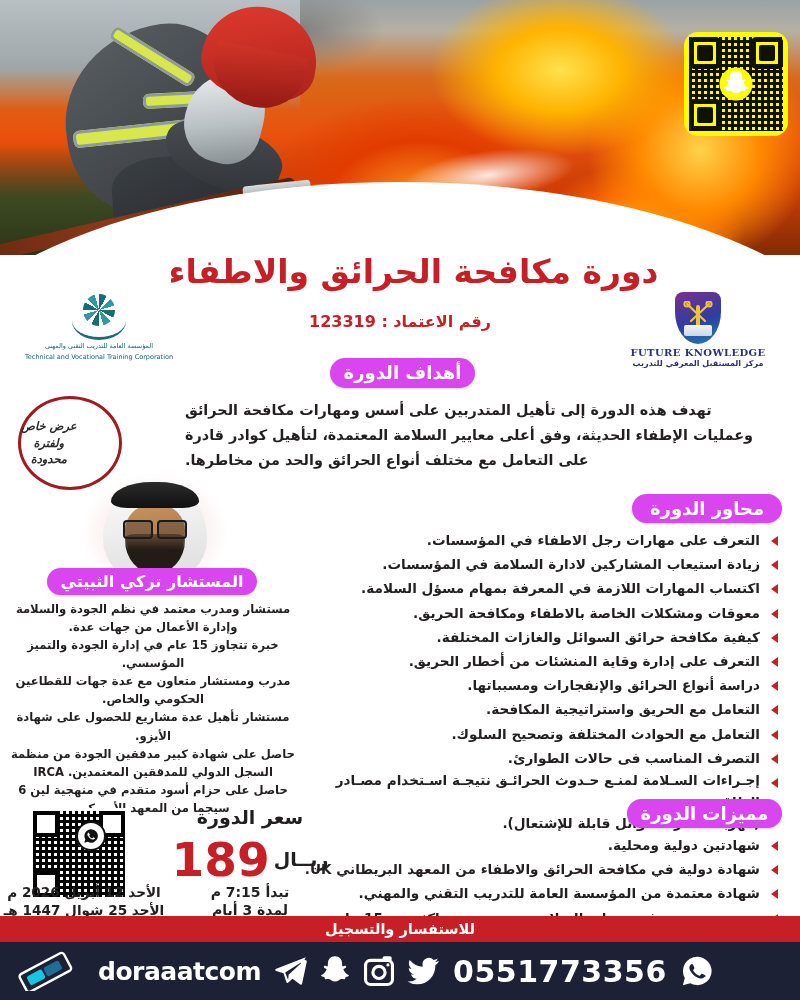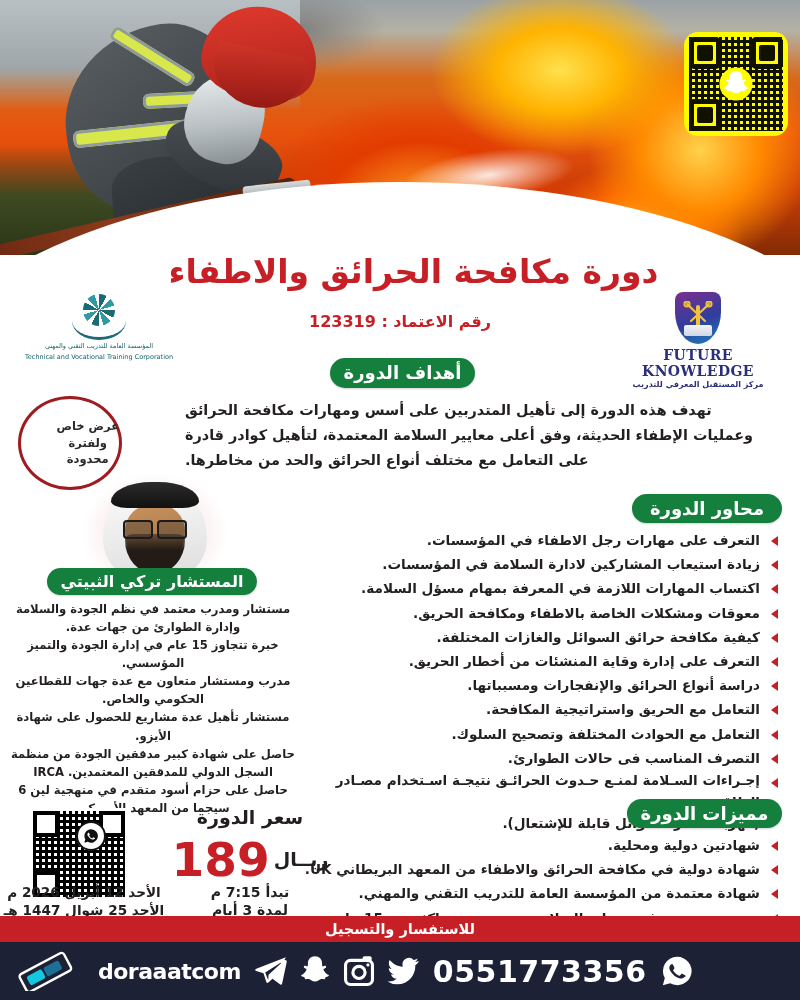--- a/index.html
+++ b/index.html
@@ -161,46 +161,46 @@
   }
   .fk-shield::before{
     content:"";position:absolute;left:50%;top:13px;transform:translateX(-50%);
     width:4px;height:26px;background:#f0c23a;border-radius:2px;
   }
   .fk-shield::after{
     content:"";position:absolute;left:9px;bottom:8px;width:28px;height:11px;
     background:linear-gradient(180deg,#f3f3f3,#cfd6e6);border-radius:2px;
   }
   .fk-keys{position:absolute;left:50%;top:9px;transform:translateX(-50%);width:30px;height:22px;}
-  .fk-name{font-size:14px;font-weight:bold;color:#2a2f7a;letter-spacing:.4px;margin-top:3px;
+  .fk-name{font-size:10px;font-weight:bold;color:#2a2f7a;letter-spacing:.4px;margin-top:3px;
            font-family:"DejaVu Serif","Liberation Serif",serif;}
   .fk-sub{font-size:8px;font-weight:bold;color:#2a2f7a;margin-top:1px;}
 
   
   .pill{
-    position:absolute;background:#15803d;color:#fff;font-weight:bold;
+    position:absolute;background:#d946ef;color:#fff;font-weight:bold;
     border-radius:999px;text-align:center;white-space:nowrap;
     box-shadow:0 1px 2px rgba(0,0,0,.18);
   }
   #pill-goals{left:330px;top:358px;width:145px;height:30px;line-height:30px;font-size:18px;}
   #pill-topics{right:18px;top:494px;width:150px;height:29px;line-height:29px;font-size:18px;}
   #pill-features{right:18px;top:799px;width:155px;height:29px;line-height:29px;font-size:18px;}
   #pill-trainer{left:47px;top:568px;width:210px;height:27px;line-height:27px;font-size:16px;}
 
   .goals-text{
     position:absolute;left:185px;top:398px;width:585px;text-align:left;
     font-size:14.4px;font-weight:bold;color:#231f20;line-height:1.72;
   }
 
   
   .offer{
     position:absolute;left:18px;top:396px;width:98px;height:88px;
     border:3px solid #9e1b20;border-radius:50%;
-    display:flex;align-items:center;justify-content:flex-start;
-    color:#2a2a2a;font-size:11.5px;font-weight:bold;line-height:1.45;text-align:center;
+    display:flex;align-items:center;justify-content:flex-end;
+    color:#2a2a2a;font-size:11.5px;font-weight:bold;line-height:1.45;text-align:center;font-style:italic;
   }
 
   
   .list{position:absolute;right:22px;width:480px;text-align:right;}
   #list-topics{top:528px;}
   #list-features{top:833px;}
   .li{
     font-size:13.6px;font-weight:bold;color:#231f20;line-height:1.78;
     padding-right:18px;position:relative;white-space:nowrap;
   }
@@ -306,21 +306,21 @@
     background:#C62026;color:#fff;font-size:14.5px;font-weight:bold;
     display:flex;align-items:center;justify-content:center;
   }
   .foot-dark{
     position:absolute;left:0;bottom:0;width:800px;height:58px;
     background:#1c2136;display:flex;align-items:center;
     padding:0 12px;box-sizing:border-box;direction:ltr;
   }
   .foot-logo{width:72px;height:40px;flex:0 0 auto;}
   .handle{
-    color:#fff;font-size:22px;font-weight:bold;letter-spacing:-.5px;margin:0 8px 0 14px;
+    color:#fff;font-size:25px;font-weight:bold;letter-spacing:-.5px;margin:0 8px 0 14px;
     font-family:"DejaVu Sans","Liberation Sans",sans-serif;
   }
   .fic{width:34px;height:34px;margin:0 5px;flex:0 0 auto;}
   .phone{
     color:#fff;font-size:30px;font-weight:bold;letter-spacing:.5px;margin:0 8px;
   }
 </style>
 </head>
 <body>
 
@@ -441,21 +441,21 @@
       <div class="tr-glass">
           <i></i>
           <i></i>
         </div>
       <div class="tr-agal"></div>
       <div class="tr-body"></div>
     </div>
     <div class="pill" id="pill-trainer">المستشار تركي الثبيتي</div>
     <div class="tr-bio">
       <span>مستشار ومدرب معتمد في نظم الجودة والسلامة</span><br>
-      <span>وإدارة الطوارئ من جهات عدة.</span><br>
+      <span>وإدارة الأعمال من جهات عدة.</span><br>
       <span>خبرة تتجاوز 15 عام في إدارة الجودة والتميز المؤسسي.</span><br>
       <span>مدرب ومستشار متعاون مع عدة جهات للقطاعين</span><br>
       <span>الحكومي والخاص.</span><br>
       <span>مستشار تأهيل عدة مشاريع للحصول على شهادة الأيزو.</span><br>
       <span>حاصل على شهادة كبير مدققين الجودة من منظمة</span><br>
       <span>السجل الدولي للمدققين المعتمدين. IRCA</span><br>
       <span>حاصل على حزام أسود متقدم في منهجية لين 6</span><br>
       <span>سيجما من المعهد الأمريكي</span>
     </div>
 

